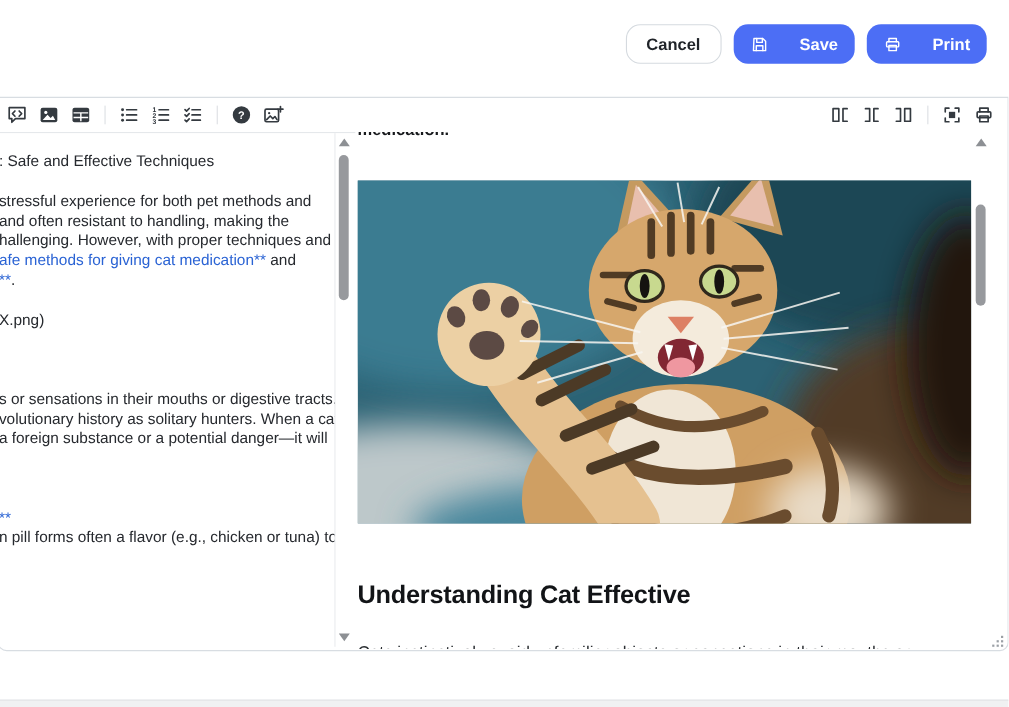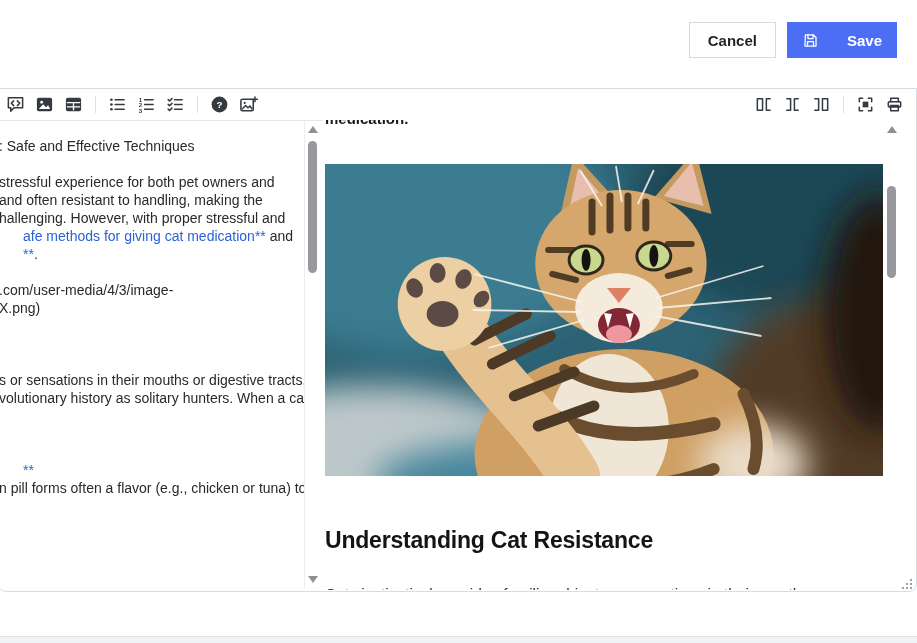--- a/index.html
+++ b/index.html
@@ -2,21 +2,21 @@
 <html style="--primary: #4c6ef5; --md-blue: #2a63d4;"><head>
 <meta charset="utf-8">
 <style>
   * { margin:0; padding:0; box-sizing:border-box; }
   html,body { width:917px; height:643px; background:#fff; overflow:hidden;
     font-family:"Liberation Sans", sans-serif; }
   #screen { position:relative; width:917px; height:643px; background:#fff; overflow:hidden; }
 
   
   .action-bar { position:absolute; top:22px; right:20px; display:flex; gap:11px; }
-  .btn { height:36px; border-radius:0; font-weight:700; font-size:15px;
+  .btn { height:36px; border-radius:13px; font-weight:700; font-size:15px;
     display:inline-flex; align-items:center; justify-content:center; gap:7px;
     padding:0 15px; cursor:pointer; font-family:inherit; }
   .btn-cancel { background:#fff; border:1px solid #d5dadf; color:#1f2328; padding:0 18px; }
   .btn-primary { background:var(--primary,#4c6ef5); border:none; color:#fff;gap:28px; }
 
   
   .shell { position:absolute; top:88px; left:-2px; width:919px; height:504px;
     background:#fff; border:1px solid #d8dde2; border-radius:0 0 8px 8px; }
 
   .toolbar { position:absolute; top:0; left:0; right:0; height:31px;
@@ -30,21 +30,21 @@
   .stw { stroke:#fff; fill:none; stroke-width:1.5; stroke-linecap:round; stroke-linejoin:round; }
 
   .ed-topline { position:absolute; top:31px; left:0; width:324px; height:1px; background:#e5e8eb; }
   .ed-rightline { position:absolute; top:32px; bottom:3px; left:305px; width:1px; background:#eaecee; }
 
   
   .editor-pane { position:absolute; top:44px; left:0; width:305px; bottom:2px;
     overflow:hidden; cursor:text; }
   .ed-lines { padding-top:4px; font-size:14px; line-height:18px; color:#26292e; white-space:nowrap; }
   .ed-line { height:18px; }
-  .ed-line .b { color:var(--md-blue,#2a63d4);padding-left:24px; }
+  .ed-line .b { color:var(--md-blue,#2a63d4); }
 
   
   .sb { position:absolute; width:14px; }
   .sb-ed { left:307px; top:32px; bottom:3px; }
   .sb-pv { right:17px; top:32px; height:455px; }
   .sb-up, .sb-down { position:absolute; left:2px; width:0; height:0;
     border-left:5px solid transparent; border-right:5px solid transparent; cursor:pointer; }
   .sb-up { top:5px; border-bottom:7px solid #8d9094; }
   .sb-down { bottom:5px; border-top:7px solid #8d9094; }
   .sb-thumb { position:absolute; left:2px; width:9px; background:#97999d; border-radius:5px; cursor:grab; }
@@ -74,20 +74,30 @@
     <button class="btn btn-primary">
       <span style="display:flex;">
         <svg width="17" height="17" viewBox="0 0 20 20">
             <path class="stw" d="M4 3.5h9.5L16.5 6.5v10h-13z"></path>
             <path class="stw" d="M7 3.5v4.2h6V3.5"></path>
             <path class="stw" d="M6.5 16.5v-5.2h7v5.2"></path>
           </svg>
       </span>
       <span>Save</span>
     </button>
+    <button class="btn btn-primary">
+      <span style="display:flex;">
+        <svg width="17" height="17" viewBox="0 0 20 20">
+            <path class="stw" d="M6 7V3.5h8V7"></path>
+            <rect class="stw" x="3.5" y="7" width="13" height="5.5" rx="1"></rect>
+            <rect class="stw" x="6" y="11" width="8" height="5.5"></rect>
+          </svg>
+      </span>
+      <span>Print</span>
+    </button>
   </div>
 
   <div class="shell">
 
     <div class="toolbar">
       <div class="tb-group">
         <div class="tb-btn">
           <svg viewBox="0 0 20 20">
               <path class="st" d="M2.5 3h15v10.5h-9L5 17v-3.5H2.5z"></path>
               <path class="st" d="M8 6.2 5.6 8.7 8 11.2M12 6.2l2.4 2.5L12 11.2"></path>
@@ -180,33 +190,33 @@
       </div>
     </div>
 
     <div class="ed-topline"></div>
     <div class="ed-rightline"></div>
 
     <div class="editor-pane">
       <div class="ed-lines">
           <div class="ed-line"><span>: Safe and Effective Techniques</span></div>
           <div class="ed-line">&nbsp;</div>
-          <div class="ed-line"><span>stressful experience for both pet owners and</span></div>
+          <div class="ed-line"><span>stressful experience for both pet methods and</span></div>
           <div class="ed-line"><span>and often resistant to handling, making the</span></div>
-          <div class="ed-line"><span>hallenging. However, with proper stressful and</span></div>
+          <div class="ed-line"><span>hallenging. However, with proper techniques and</span></div>
           <div class="ed-line"><span class="b">afe methods for giving cat medication**</span><span> and</span></div>
           <div class="ed-line"><span class="b">**</span><span>.</span></div>
           <div class="ed-line">&nbsp;</div>
-          <div class="ed-line"><span>.com/user-media/4/3/image-</span></div>
           <div class="ed-line"><span>X.png)</span></div>
           <div class="ed-line">&nbsp;</div>
           <div class="ed-line">&nbsp;</div>
           <div class="ed-line">&nbsp;</div>
           <div class="ed-line"><span>s or sensations in their mouths or digestive tracts.</span></div>
           <div class="ed-line"><span>volutionary history as solitary hunters. When a cat</span></div>
+          <div class="ed-line"><span>a foreign substance or a potential danger—it will</span></div>
           <div class="ed-line">&nbsp;</div>
           <div class="ed-line">&nbsp;</div>
           <div class="ed-line">&nbsp;</div>
           <div class="ed-line"><span class="b">**</span></div>
           <div class="ed-line"><span>n pill forms often a flavor (e.g., chicken or tuna) to</span></div>
           <div class="ed-line">&nbsp;</div>
         </div>
     </div>
 
     <div class="sb sb-ed">
@@ -297,21 +307,21 @@
             <path d="M260 156 164 184"></path>
           <path d="M332 134 440 102"></path>
             <path d="M334 144 448 134"></path>
             <path d="M332 152 438 172"></path>
           <path d="M278 42 256 6"></path>
             <path d="M298 38 292 2"></path>
             <path d="M314 40 330 6"></path>
         </g>
       </svg>
 
-      <div class="pv-heading">Understanding Cat Resistance</div>
+      <div class="pv-heading">Understanding Cat Effective</div>
       <div class="pv-bottomclip">Cats instinctively avoid unfamiliar objects or sensations in their mouths or</div>
     </div>
 
     <div class="sb sb-pv">
       <div class="sb-up"></div>
       <div class="sb-thumb"></div>
     </div>
 
     <div class="grip">
       <svg width="12" height="12" viewBox="0 0 12 12">

